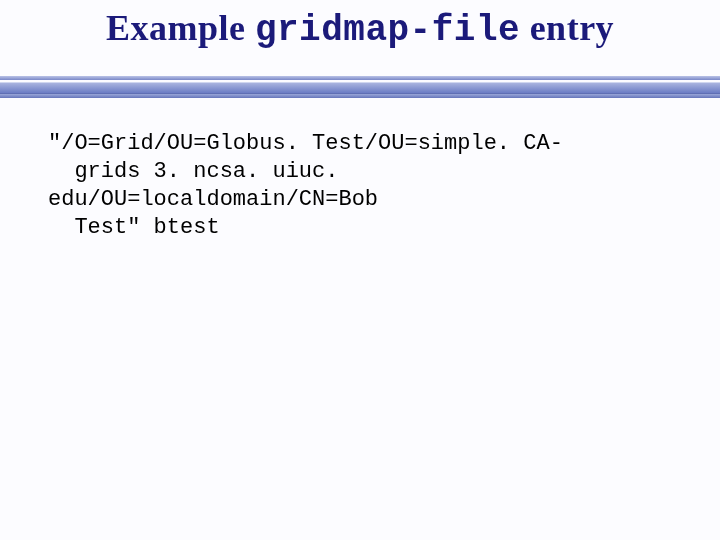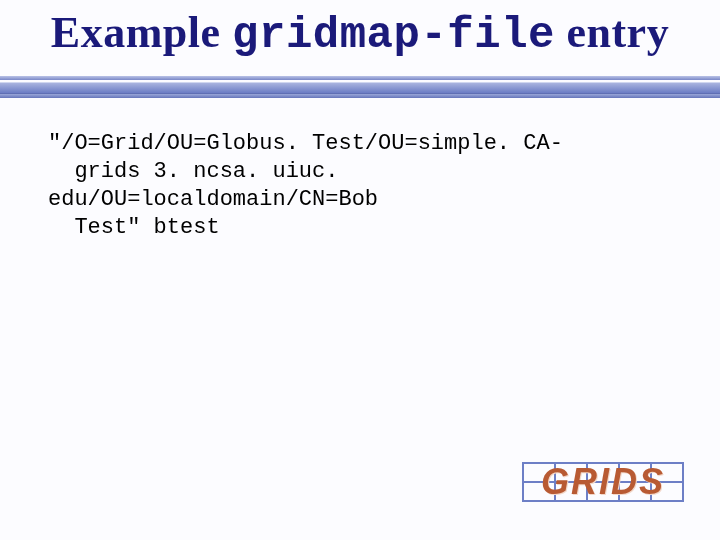--- a/index.html
+++ b/index.html
@@ -8,21 +8,21 @@
     background:#fcfcff;
     font-family:"Times New Roman",Times,serif;
     overflow:hidden;
     position:relative;
   }
   .slide{position:relative;width:720px;height:540px;}
   .title{
     position:absolute;
     top:10px;left:32px;right:32px;
     color:#1b1a7a;
-    font-size:44px;
+    font-size:36px;
     font-weight:700;
     text-align:center;
     letter-spacing:0.5px;
     line-height:1.05;
     white-space:nowrap;
   }
   .title .mono{
     font-family:"Courier New",Courier,monospace;
     font-weight:700;
   }
@@ -98,18 +98,14 @@
   <div class="bars">
     <div class="bar-top"></div>
     <div class="bar-mid"></div>
     <div class="bar-bot"></div>
   </div>
 
   <div class="body-text">"/O=Grid/OU=Globus. Test/OU=simple. CA-
   grids 3. ncsa. uiuc. edu/OU=localdomain/CN=Bob
   Test" btest</div>
 
-  <div class="logo">
-    <div class="grid"></div>
-    <div class="text">GRIDS</div>
-  </div>
 
 </div>
 
 </body></html>

